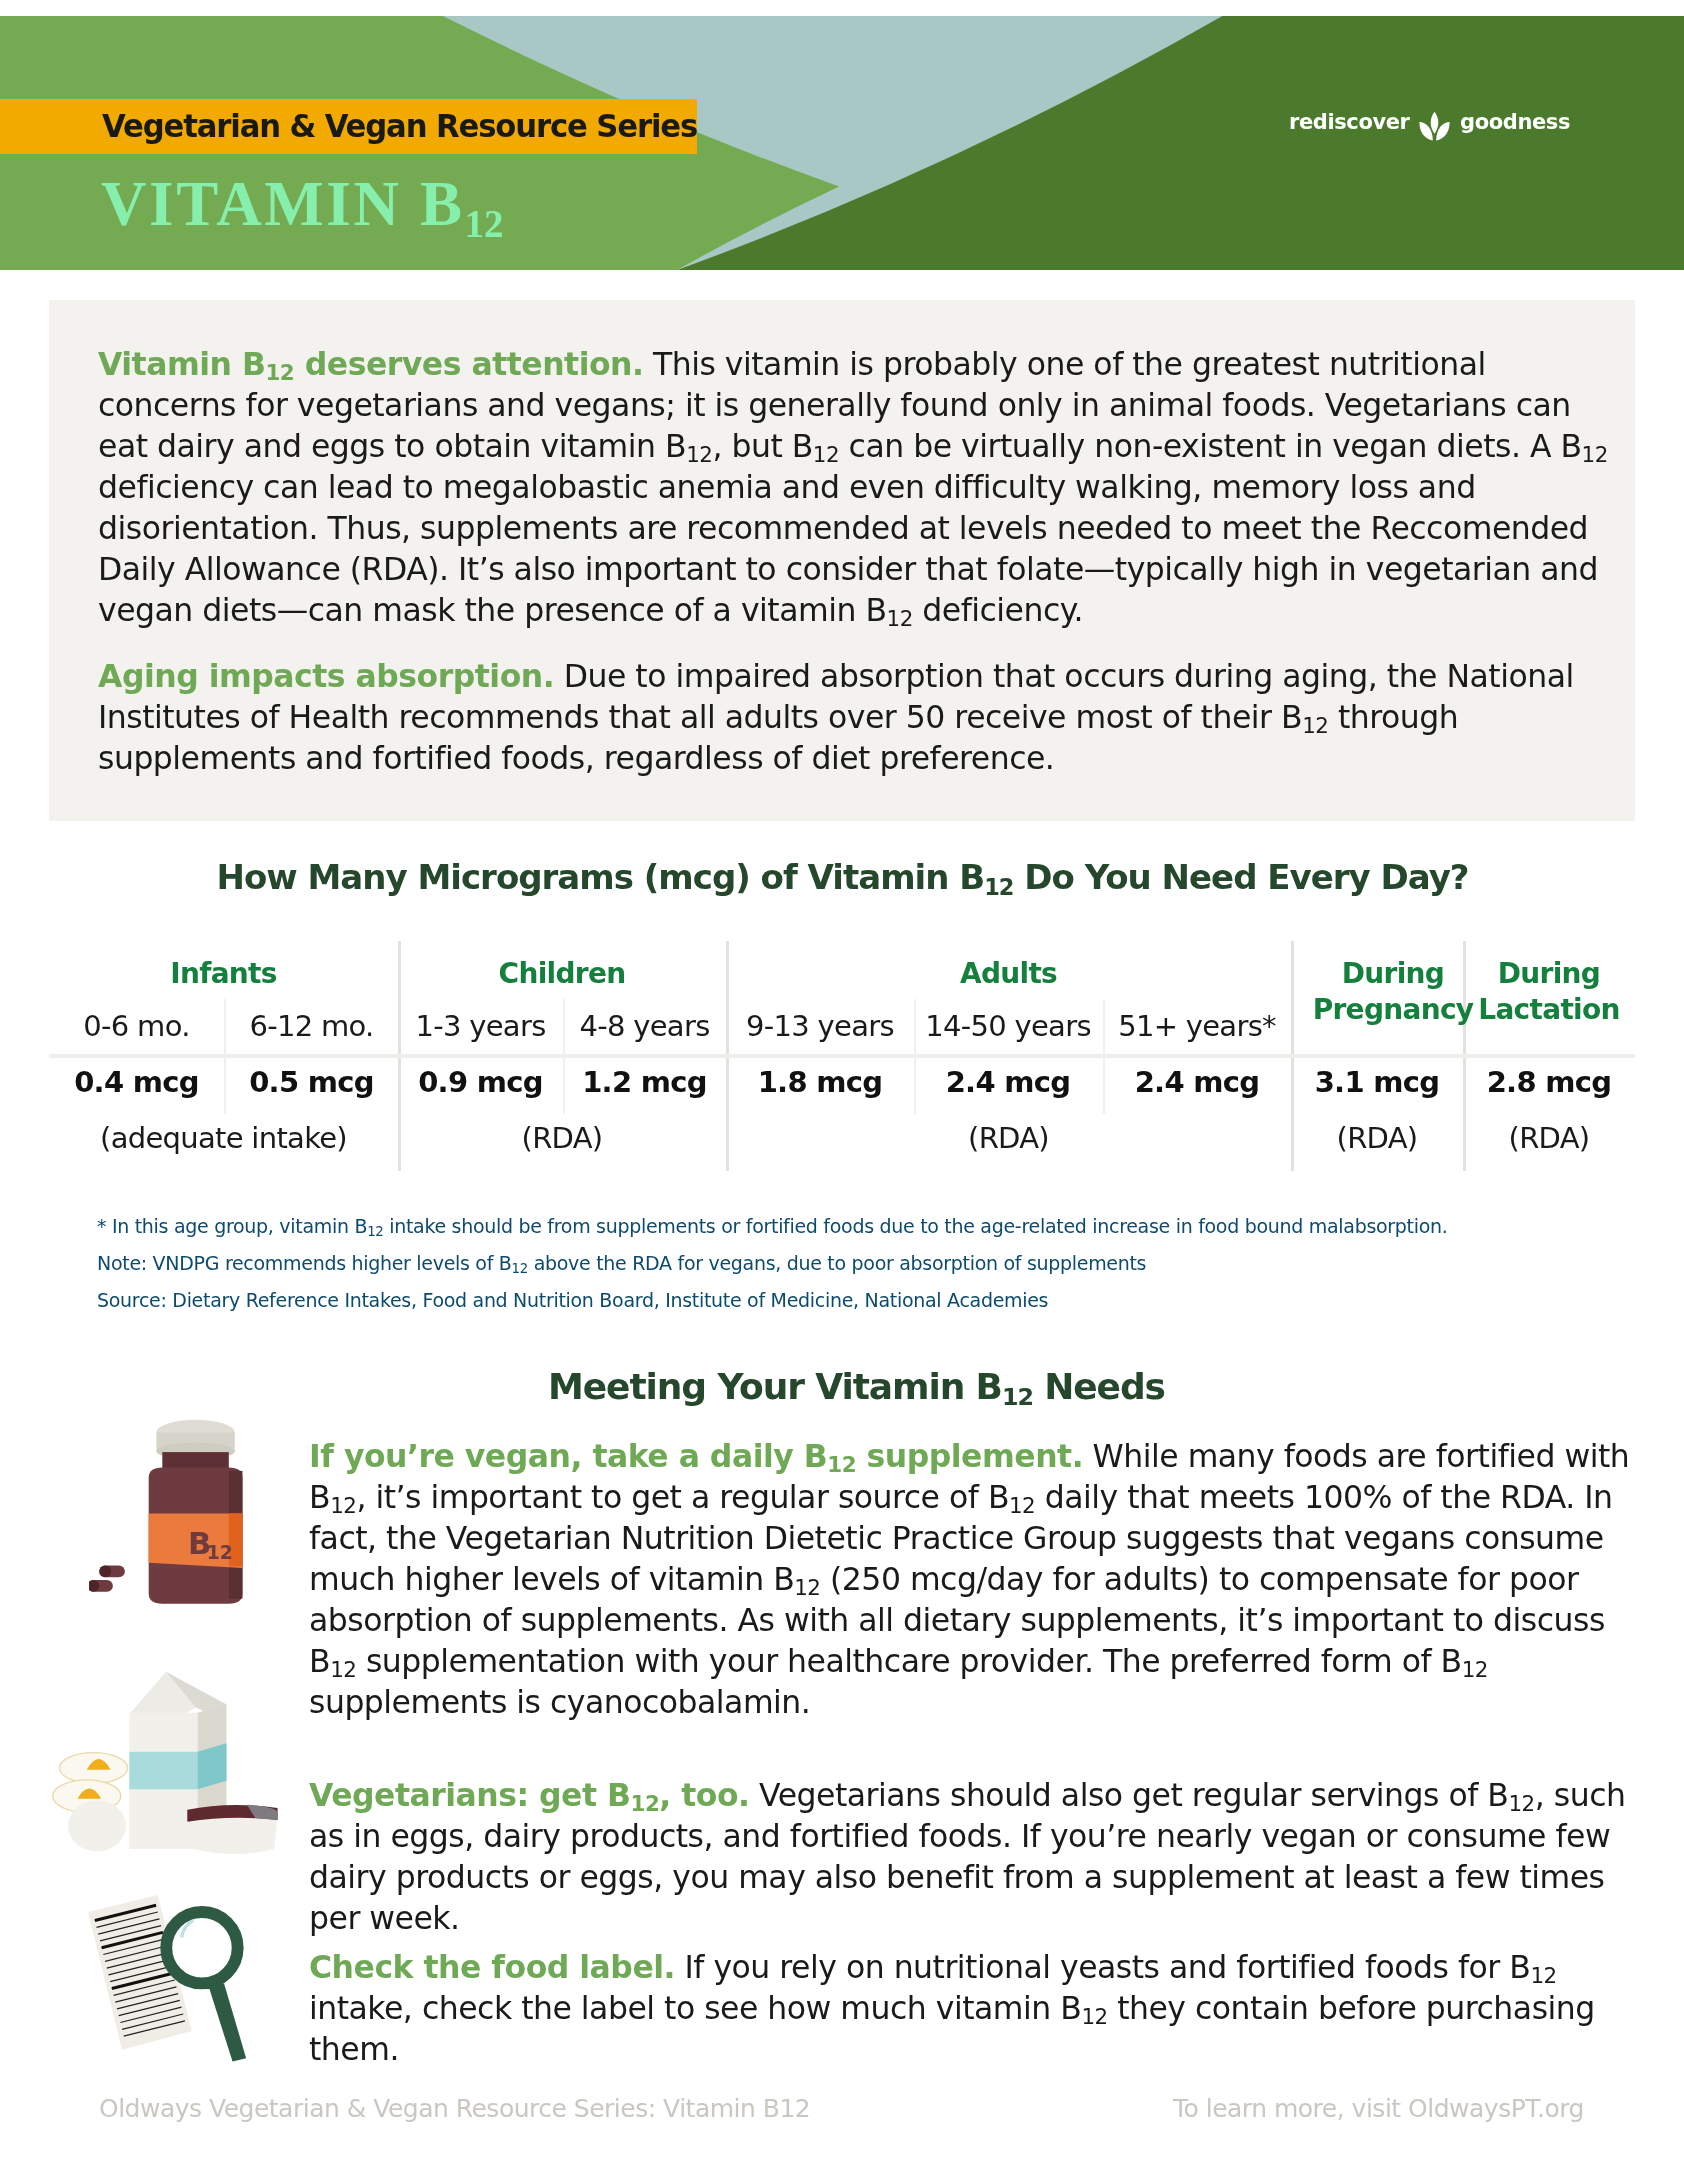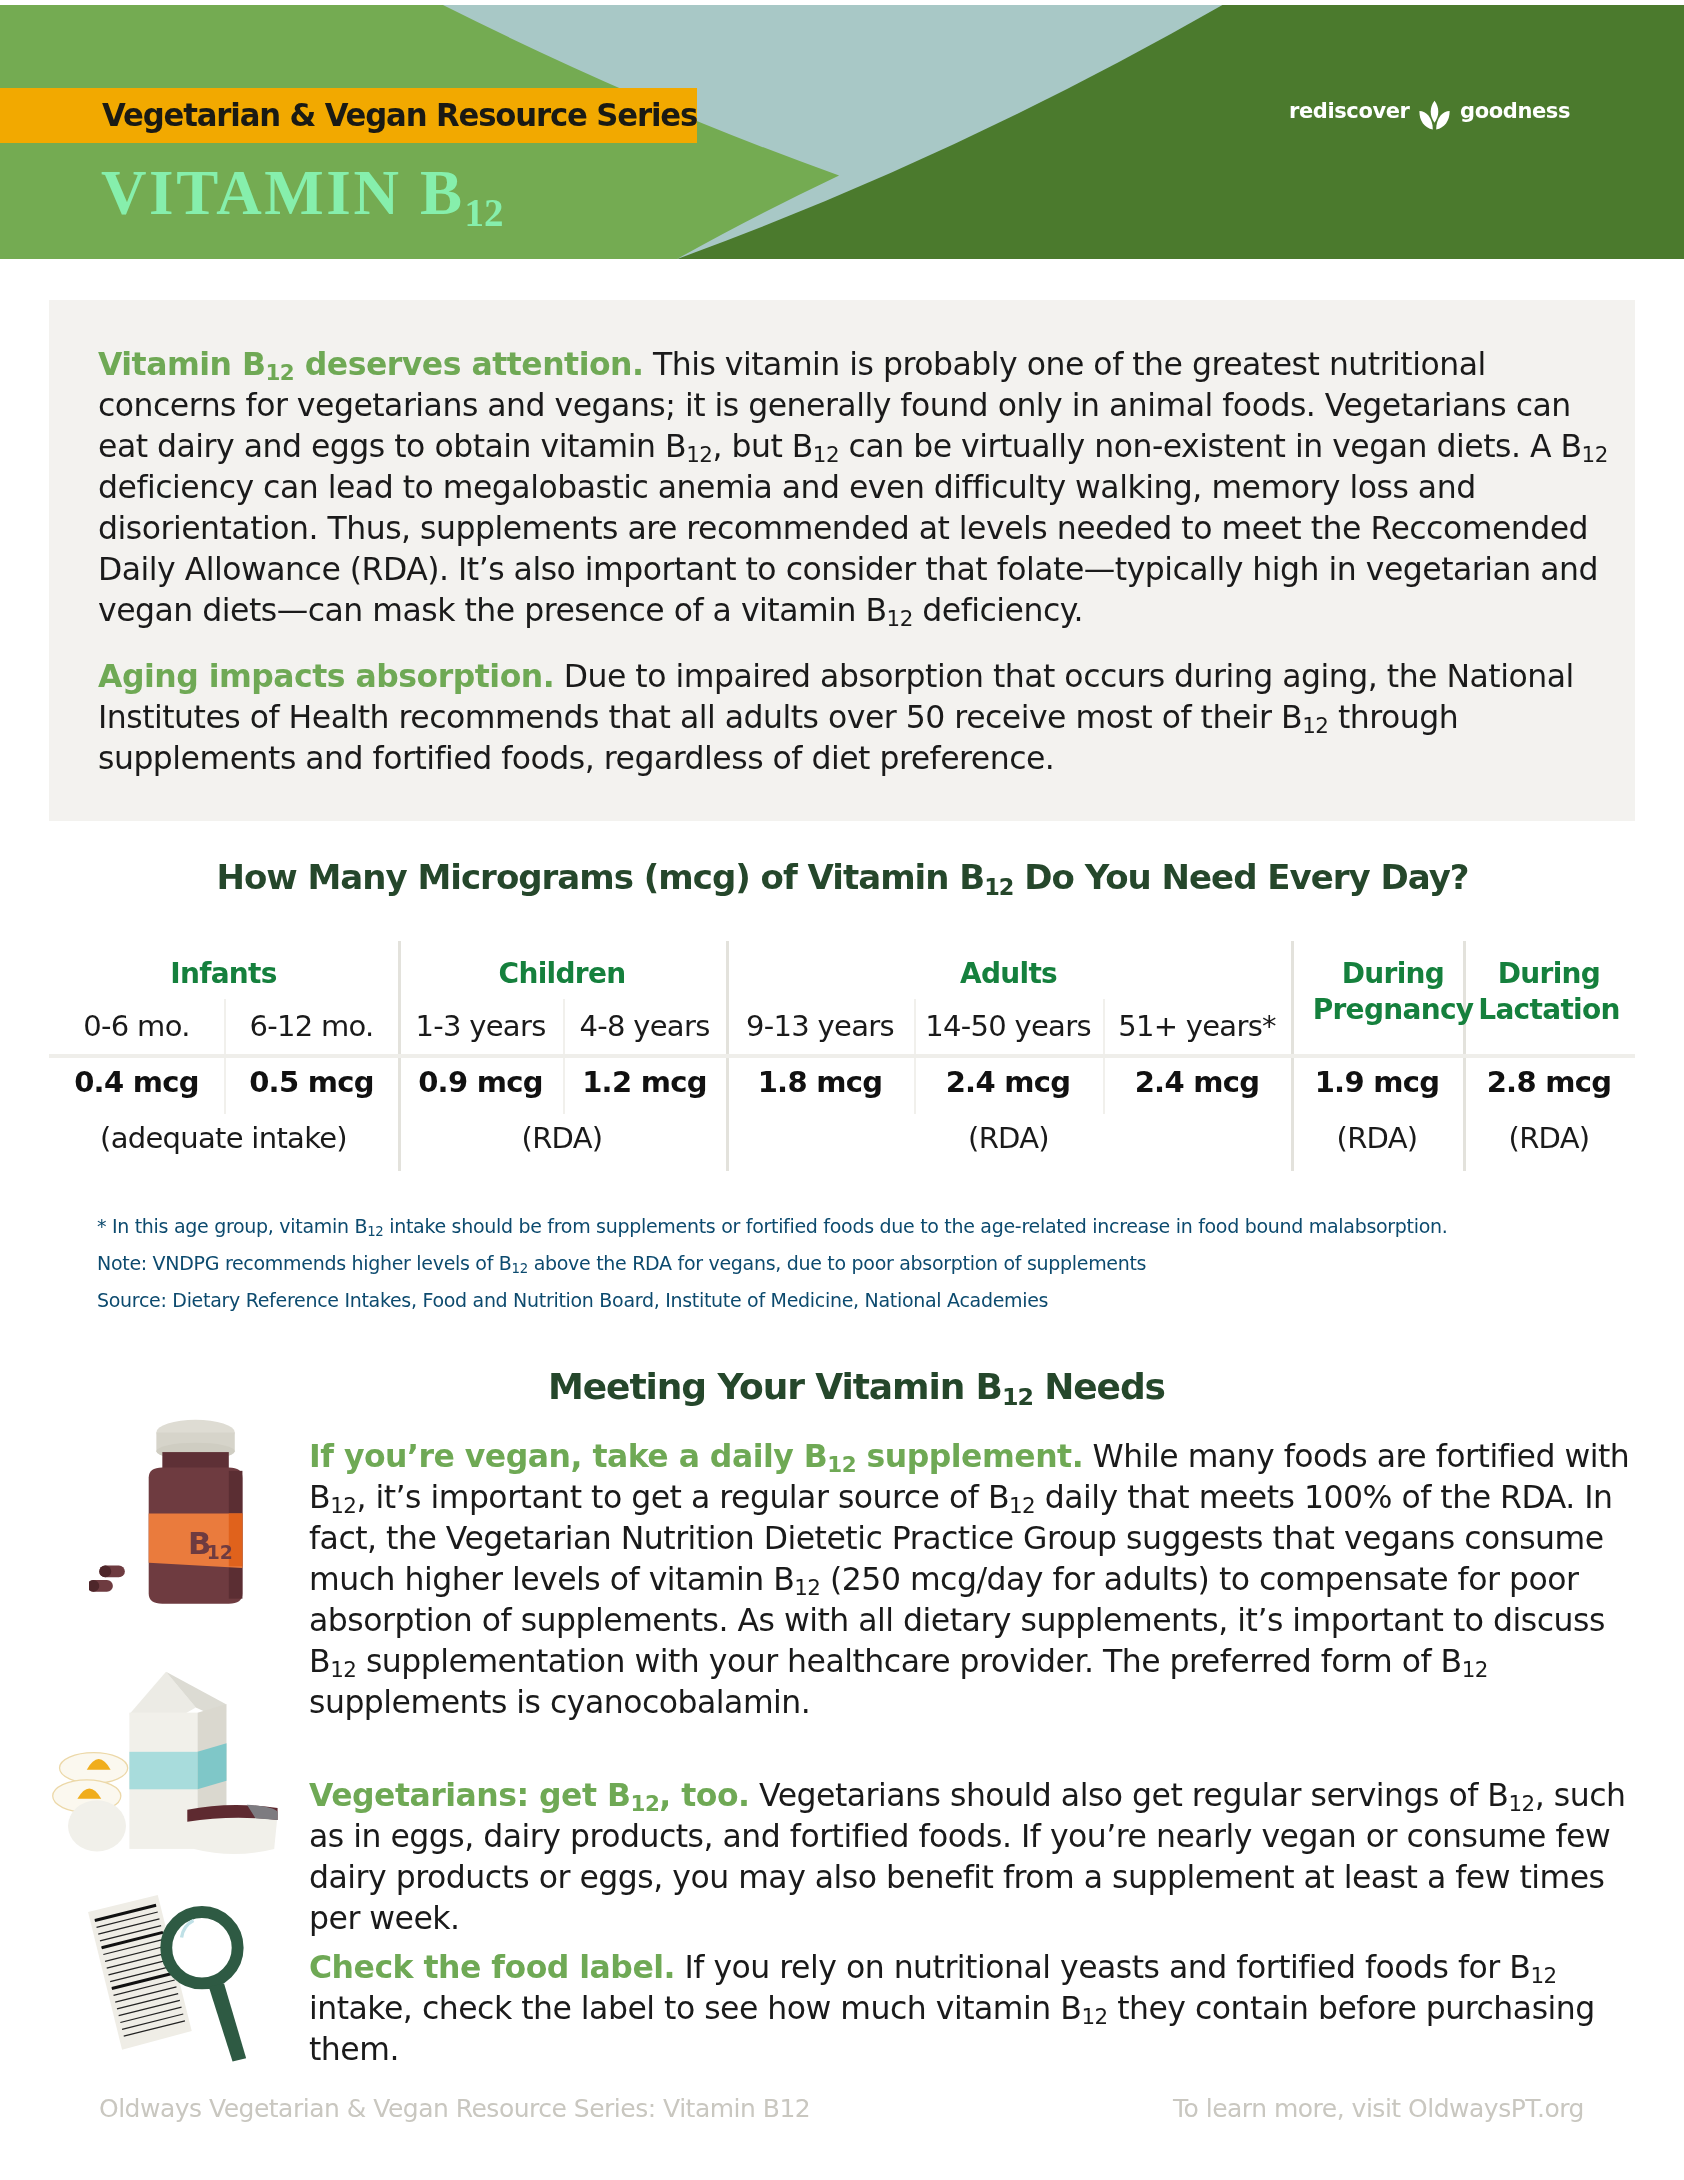--- a/index.html
+++ b/index.html
@@ -1,20 +1,20 @@
 <!DOCTYPE html>
 <html style="font-size:13.6px"><head>
 <meta charset="utf-8">
 <style>
   * { box-sizing: border-box; margin: 0; padding: 0; }
   html, body { width: 1685px; height: 2181px; background: #ffffff; overflow: hidden; }
   body { position: relative; font-family: "DejaVu Sans", "Liberation Sans", sans-serif; color: #1a1a1a; }
 
   
-  .header { position: absolute; left: 0; top: 5px; width: 1685px; height: 254px; overflow: hidden; background: #4b7a2d; }
+  .header { position: absolute; left: 0; top: 16px; width: 1685px; height: 254px; overflow: hidden; background: #4b7a2d; }
   .header svg.bg { position: absolute; left: 0; top: 0; }
   .series-banner {
     position: absolute; left: 0; top: 83px; width: 697px; height: 55px;
     background: #f2a900;
   }
   .series-banner span {
     position: absolute; left: 102px; top: 7.7px;
     font-family: "DejaVu Sans", sans-serif; font-weight: bold; font-size: 32px;
     letter-spacing: -1.2px; color: #1a1a14; white-space: nowrap;
     transform: scaleX(0.96); transform-origin: left center;
@@ -154,21 +154,21 @@
   <div class="cell age" style="left:865px;width:188px;top:68px">14-50 years</div>
   <div class="cell age" style="left:1054px;width:188px;top:68px">51+ years*</div>
 
   <div class="cell val" style="left:0;width:175px;top:124px">0.4 mcg</div>
   <div class="cell val" style="left:175px;width:175px;top:124px">0.5 mcg</div>
   <div class="cell val" style="left:349px;width:165px;top:124px">0.9 mcg</div>
   <div class="cell val" style="left:514px;width:163px;top:124px">1.2 mcg</div>
   <div class="cell val" style="left:677px;width:188px;top:124px">1.8 mcg</div>
   <div class="cell val" style="left:865px;width:188px;top:124px">2.4 mcg</div>
   <div class="cell val" style="left:1054px;width:188px;top:124px">2.4 mcg</div>
-  <div class="cell val" style="left:1242px;width:172px;top:124px">1.9 mcg</div>
+  <div class="cell val" style="left:1242px;width:172px;top:124px">3.1 mcg</div>
   <div class="cell val" style="left:1414px;width:172px;top:124px">2.8 mcg</div>
 
   <div class="cell note" style="left:0;width:349px;top:180px">(adequate intake)</div>
   <div class="cell note" style="left:349px;width:328px;top:180px">(RDA)</div>
   <div class="cell note" style="left:677px;width:565px;top:180px">(RDA)</div>
   <div class="cell note" style="left:1242px;width:172px;top:180px">(RDA)</div>
   <div class="cell note" style="left:1414px;width:172px;top:180px">(RDA)</div>
 </div>
 
 <div class="footnotes">

